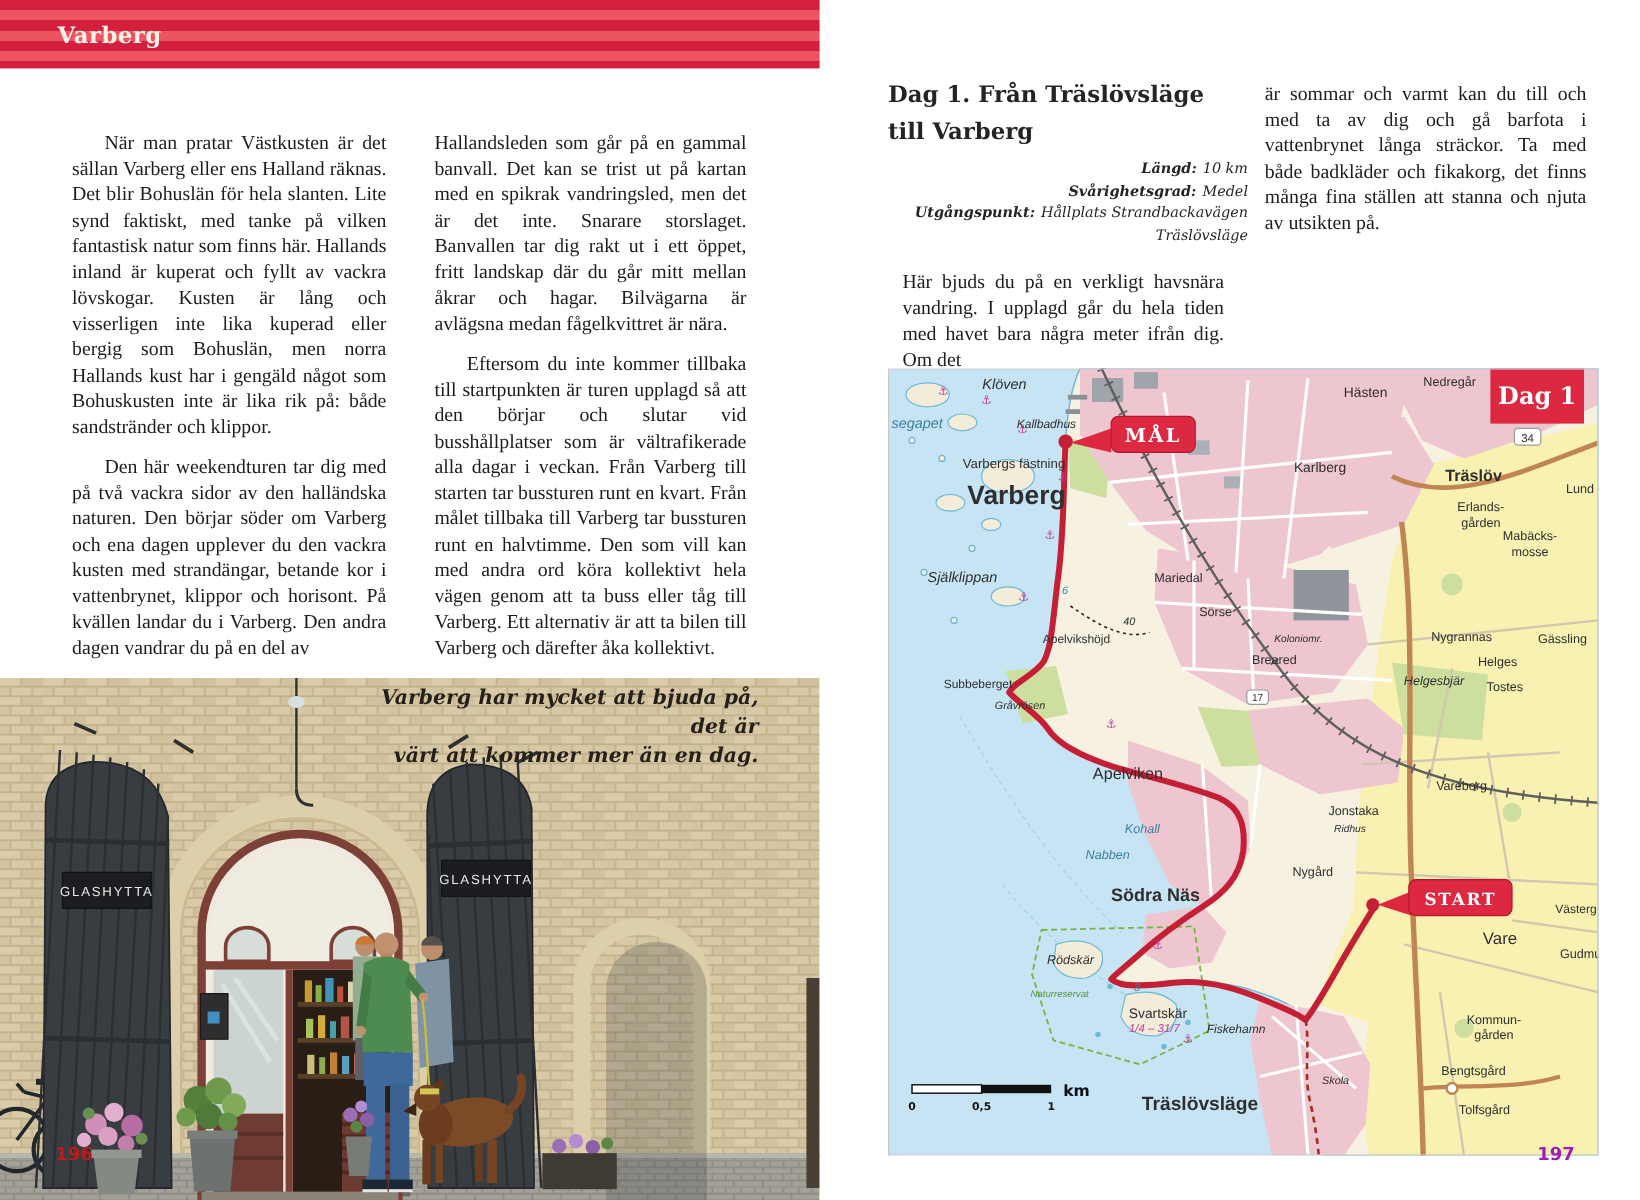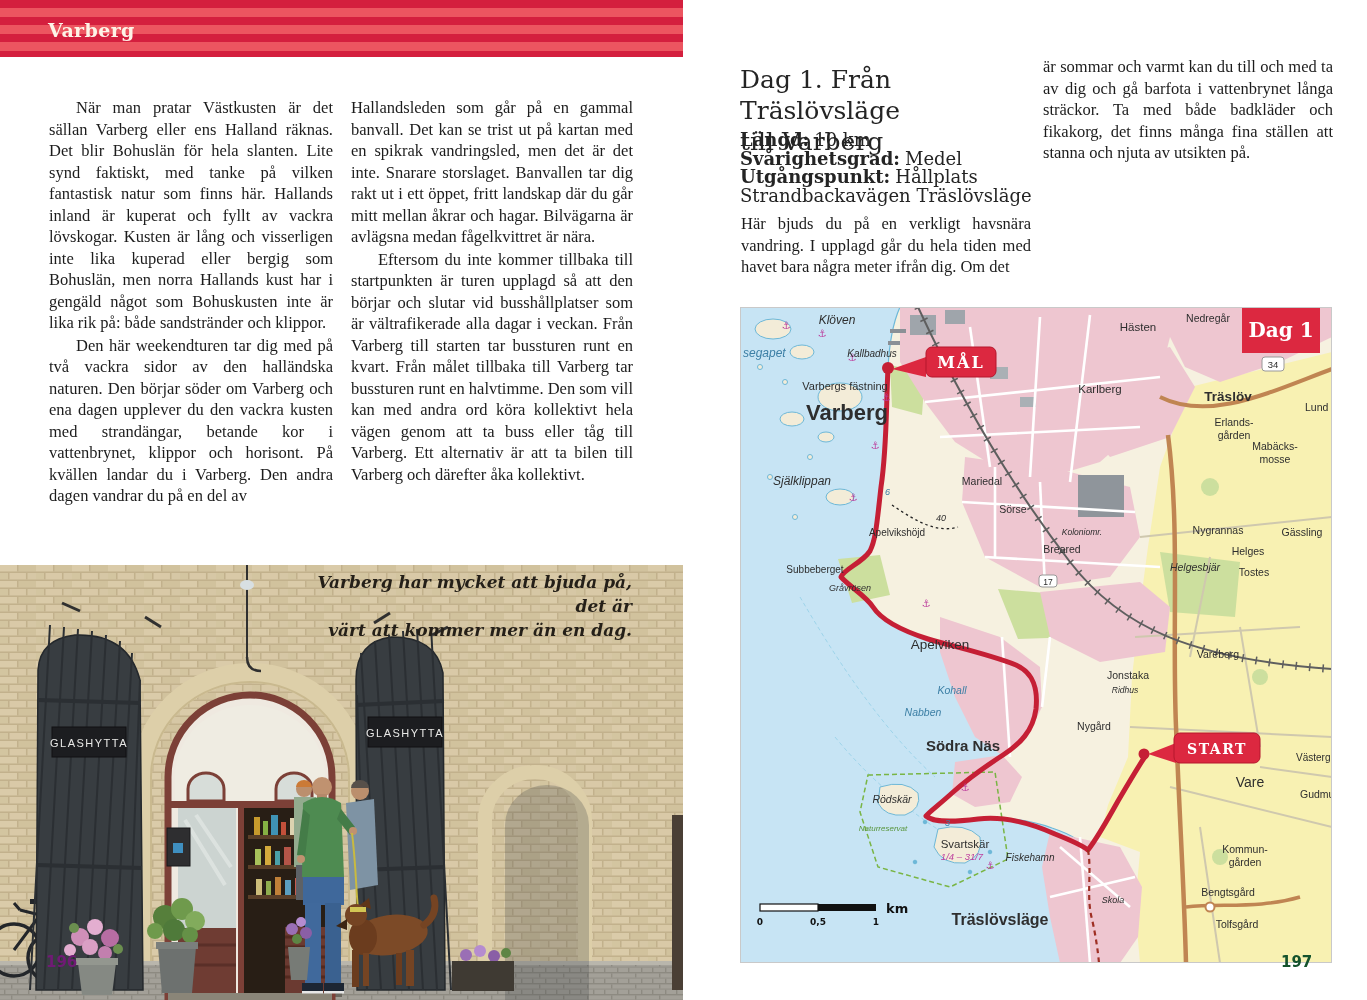--- a/index.html
+++ b/index.html
@@ -6,44 +6,44 @@
   body{width:1367px;height:1000px;background:#ffffff;font-family:"Liberation Serif",serif;position:relative;overflow:hidden;}
   .spread{position:absolute;left:0;top:0;width:1367px;height:880px;background:#fff;}
 
   
   .band{position:absolute;left:0;top:0;width:683px;height:57px;
     background:repeating-linear-gradient(180deg,#d41f3e 0px,#d41f3e 8.5px,#ec5560 8.5px,#ec5560 17px);}
   .band-title{position:absolute;left:48px;top:0;height:57px;line-height:60px;
     font-family:"DejaVu Serif",serif;font-weight:bold;font-size:19px;color:#fdf3e7;letter-spacing:.4px;}
 
   .bodycol{position:absolute;color:#1c1c1c;font-size:16.5px;line-height:21.5px;text-align:justify;}
-  .bodycol p{margin:1px;}
+  .bodycol p{margin:12px;}
   .bodycol p.ind{text-indent:27px;}
   .lp-col1{left:48px;top:96px;width:286px;}
   .lp-col2{left:350px;top:96px;width:284px;}
 
   
   .photo{position:absolute;left:0;top:565px;width:683px;height:435px;}
   .photo svg{display:block;}
   .caption{position:absolute;left:300px;top:5px;width:332px;text-align:right;
     font-family:"DejaVu Serif",serif;font-weight:bold;font-style:italic;
     font-size:17px;line-height:24px;color:#241f18;}
   .pn-left{position:absolute;left:46px;top:388px;font-family:"DejaVu Sans",sans-serif;
-    font-weight:bold;font-size:15px;color:#701a75;}
+    font-weight:bold;font-size:15px;color:#b91c1c;}
 
   
   .rp-heading{position:absolute;left:740px;top:64px;width:310px;
-    font-family:"DejaVu Serif",serif;font-weight:normal;font-size:25px;line-height:31px;color:#242424;}
+    font-family:"DejaVu Serif",serif;font-weight:bold;font-size:19px;line-height:31px;color:#242424;}
   .rp-meta{position:absolute;left:740px;top:131px;width:300px;
-    font-family:"DejaVu Serif",serif;font-size:18px;line-height:18.5px;color:#242424;}
+    font-family:"DejaVu Serif",serif;font-style:italic;font-size:12px;line-height:18.5px;color:#242424;text-align:right;}
   .rp-meta .lab{font-weight:bold;margin-right:5px;}
   .rp-col1{left:740px;top:212px;width:292px;}
   .rp-col2{left:1042px;top:55px;width:292px;}
   .pn-right{position:absolute;left:1281px;top:953px;font-family:"DejaVu Sans",sans-serif;
-    font-weight:bold;font-size:15px;color:#14532d;}
+    font-weight:bold;font-size:15px;color:#a21caf;}
 
   .mapbox{position:absolute;left:740px;top:307px;width:592px;height:656px;}
 
   
   .ml{font-family:"Liberation Sans",sans-serif;fill:#2e2e2e;}
   .mi{font-style:italic;}
   .mb{font-weight:bold;}
   .mw{fill:#3c7fa5;}
   .mg{fill:#58953c;}
   .mm{fill:#bc3c9c;}

